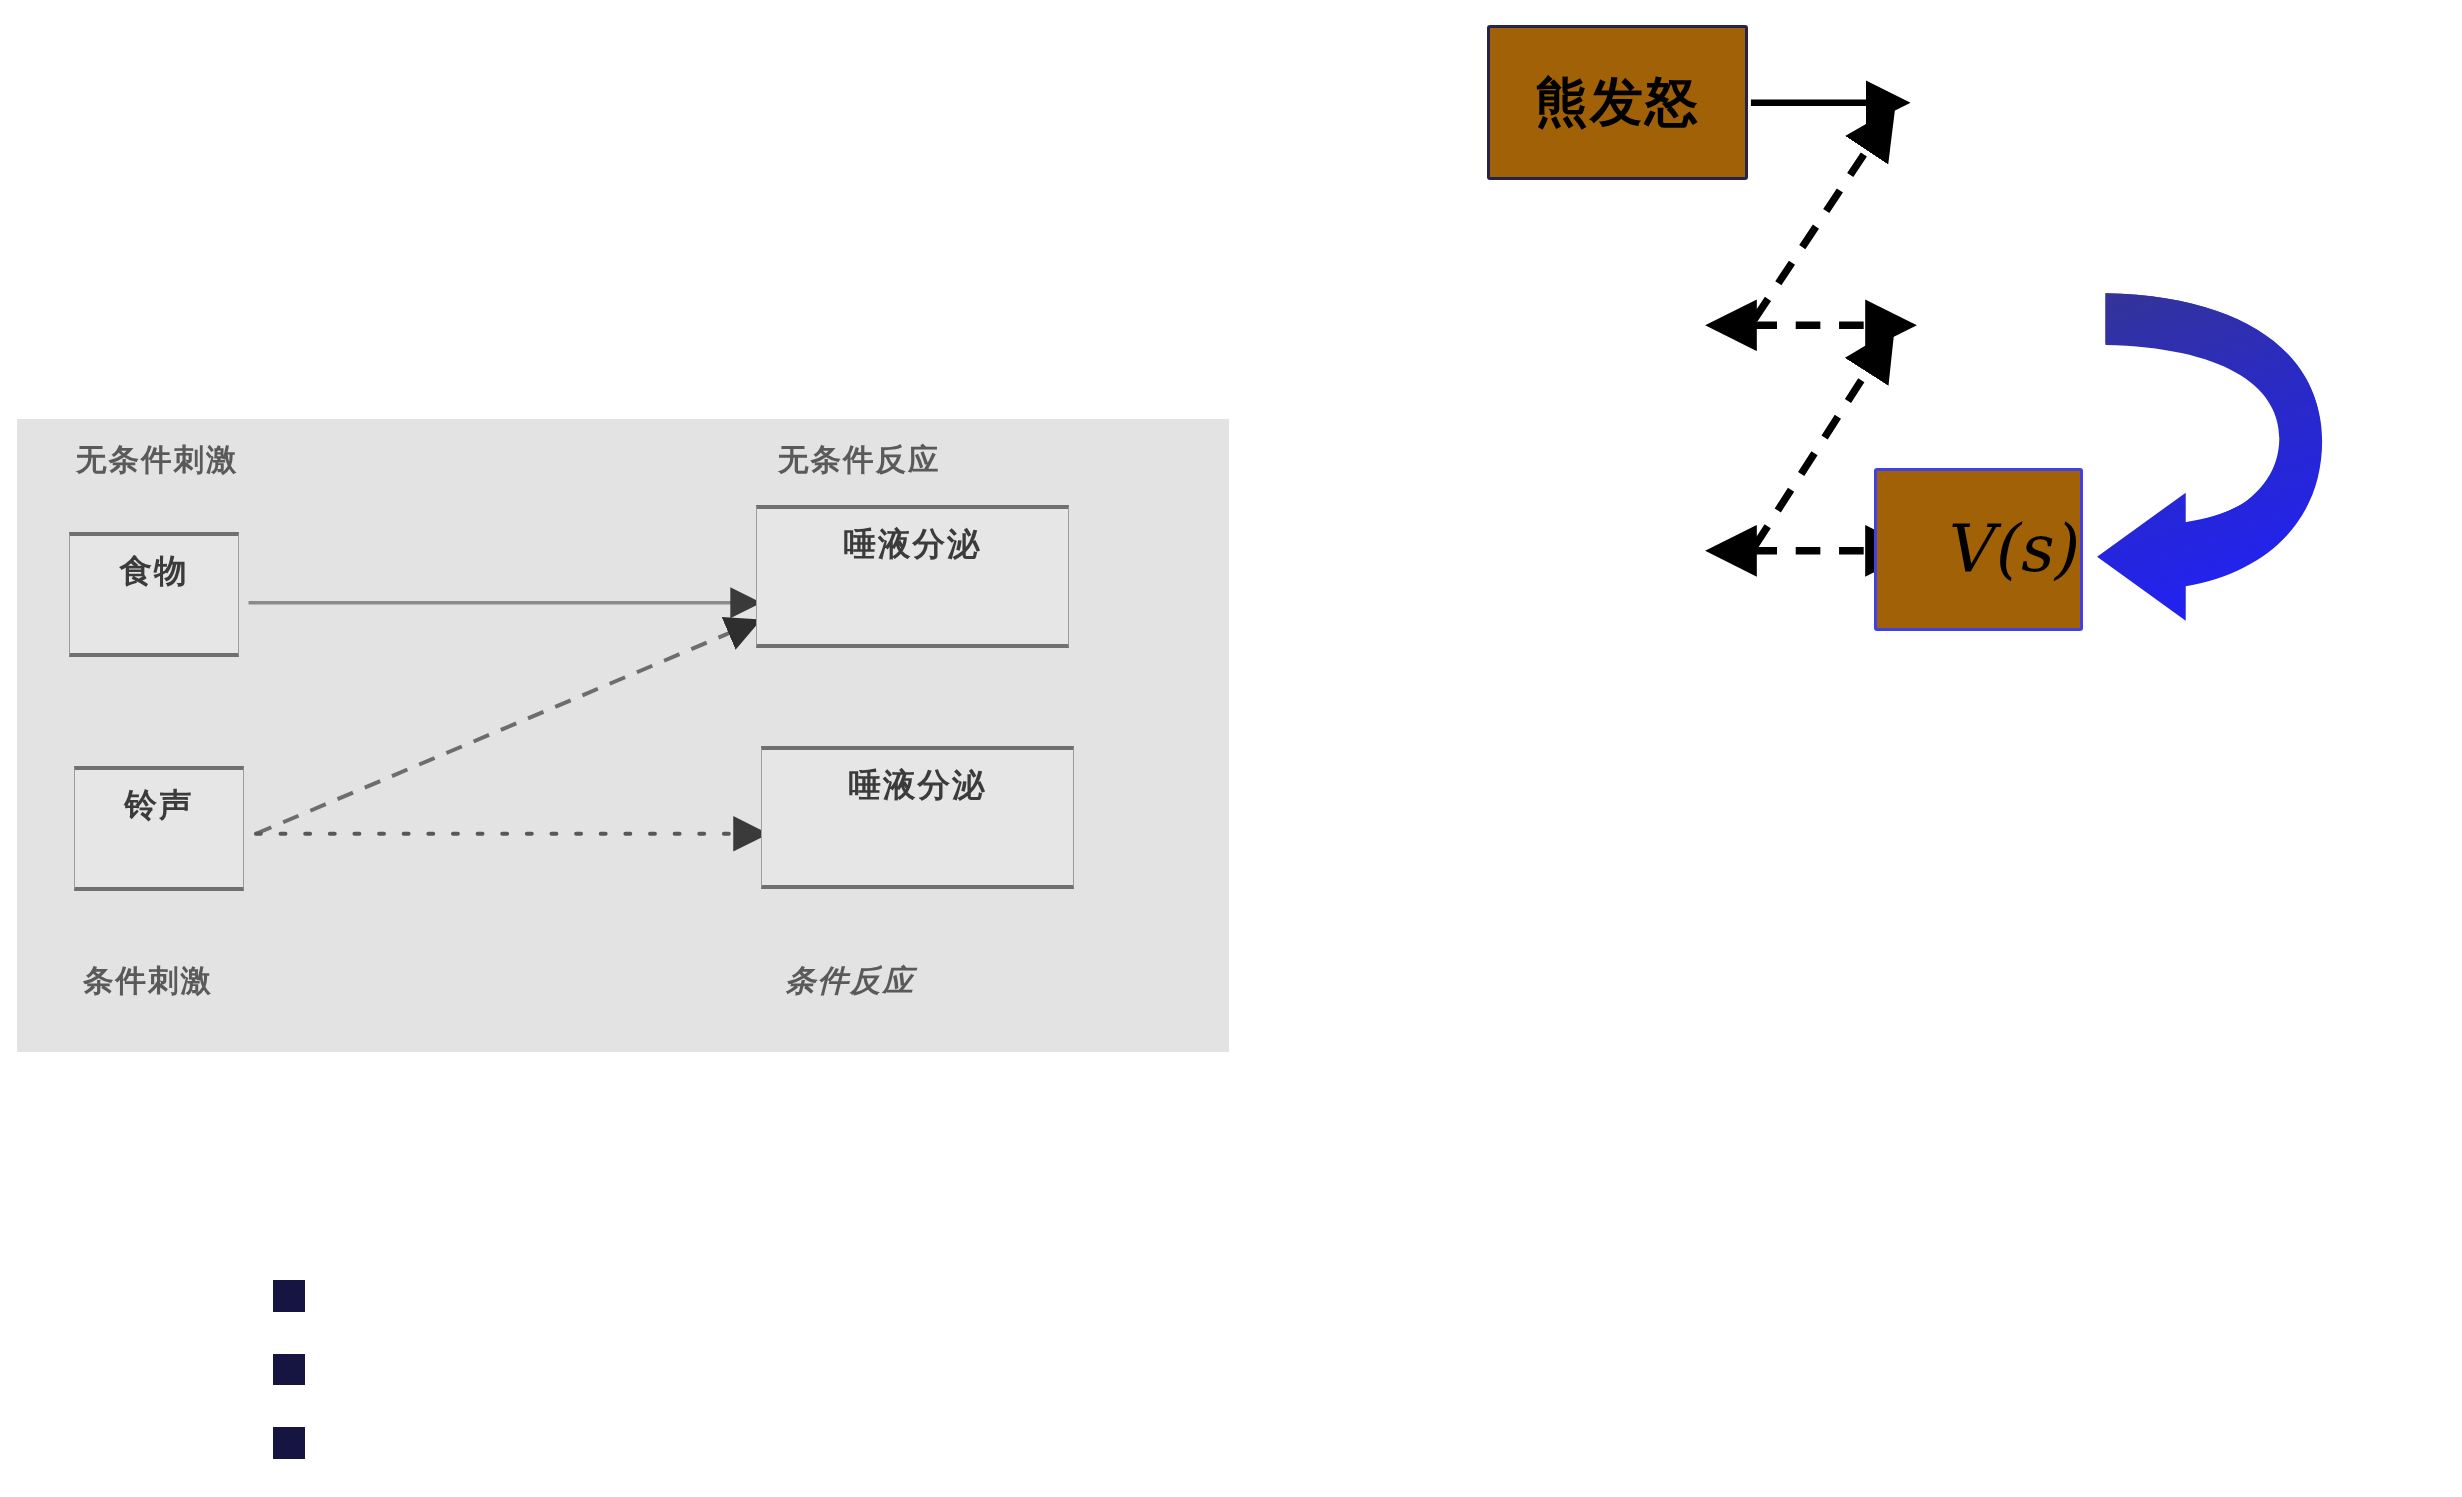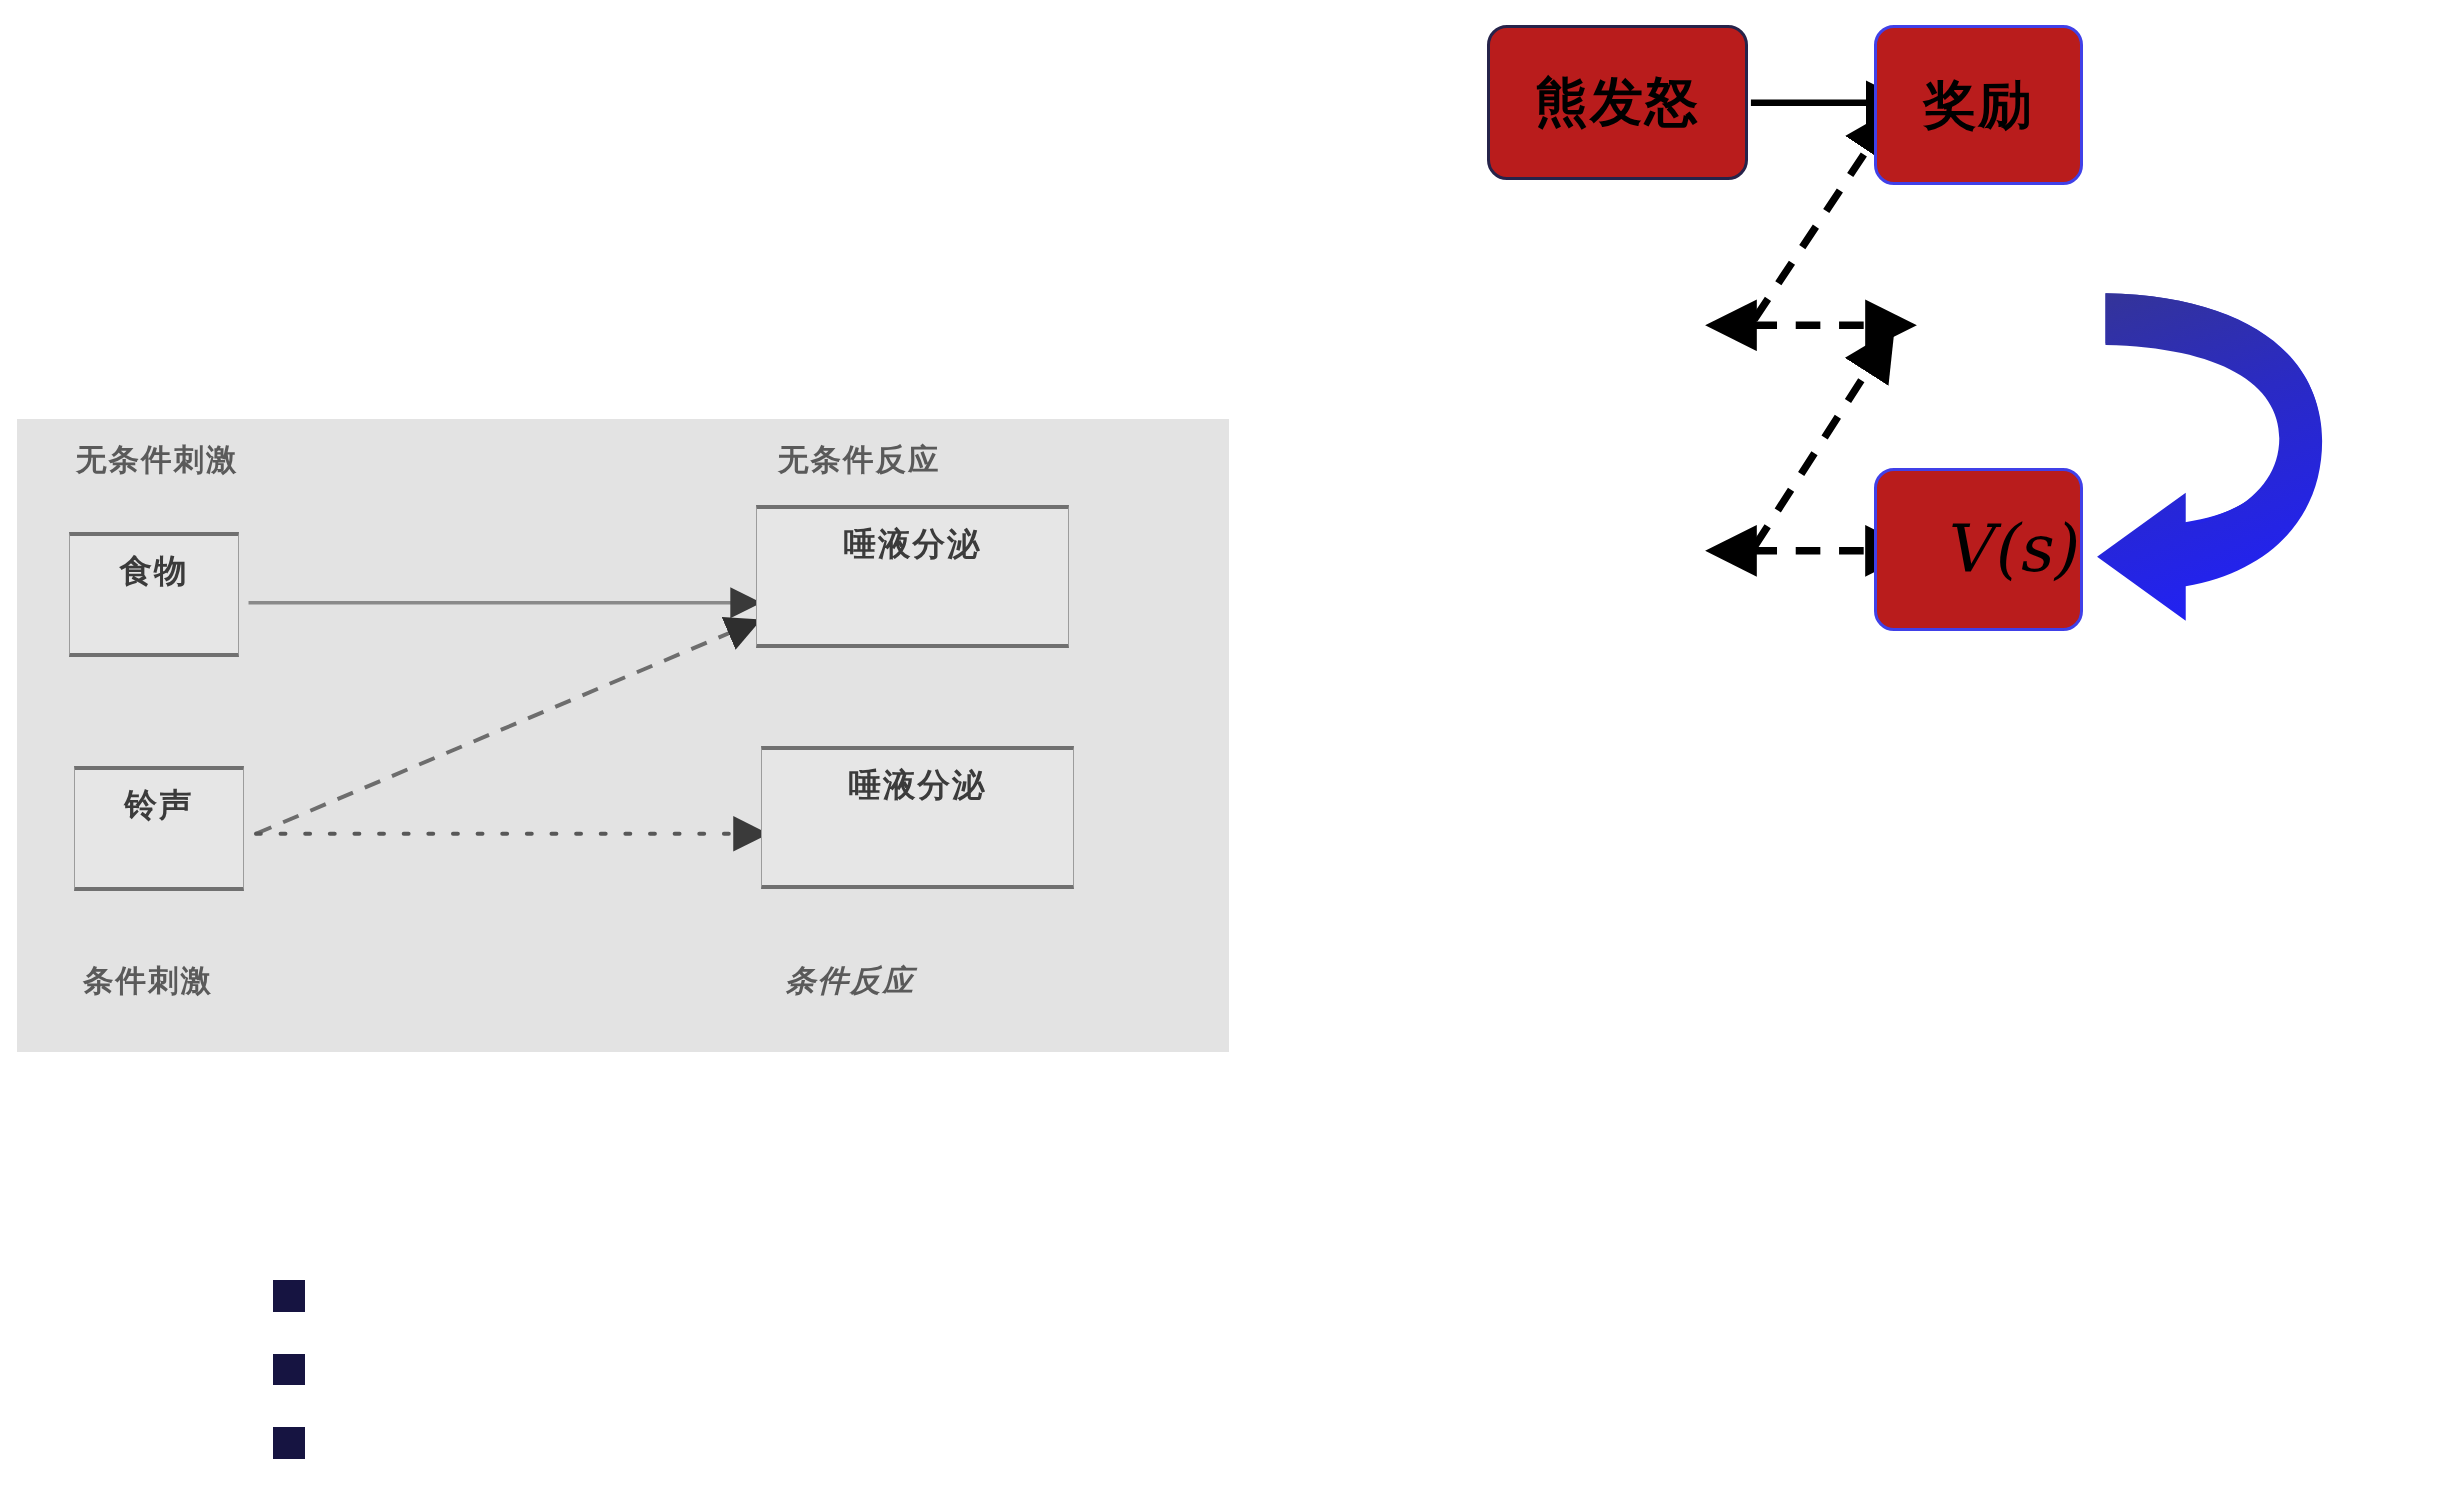--- a/index.html
+++ b/index.html
@@ -65,22 +65,22 @@
   #pv-svg{position:absolute; left:0; top:0; width:1266px; height:633px;}
 
   
   #td-panel{
     position:absolute;
     left:1453px; top:0px;
     width:1853px; height:1498px;
   }
   .td-box{
     position:absolute;
-    background:#b91c1c;
-    border-radius:20px;
+    background:#a16207;
+    border-radius:3px;
     box-sizing:border-box;
     display:flex;
     align-items:center;
     justify-content:center;
     text-align:center;
   }
   .td-box.left-col { border:3.4px solid #26234a; }
   .td-box.right-col{ border:3.4px solid #4040e8; }
 
   .td-box-text{
@@ -222,23 +222,20 @@
                  C1600,1048 1678,980 1678,890
                  C1678,780 1560,705 1325,700
                  Z" fill="url(#loopGrad)"></path>
       </g>
     </svg>
 
     <div class="td-box left-col" id="td-box-bearangry">
       <span class="td-box-text">熊发怒</span>
     </div>
 
-    <div class="td-box right-col" id="td-box-reward">
-      <span class="td-box-text">奖励</span>
-    </div>
     <div class="td-box right-col" id="td-box-vs">
       <span class="td-box-text math">V(s)</span>
     </div>
   </div>
 
   <div class="dots-col" id="dots-left">
     <div class="dot-sq"></div>
     <div class="dot-sq"></div>
     <div class="dot-sq"></div>
   </div>

